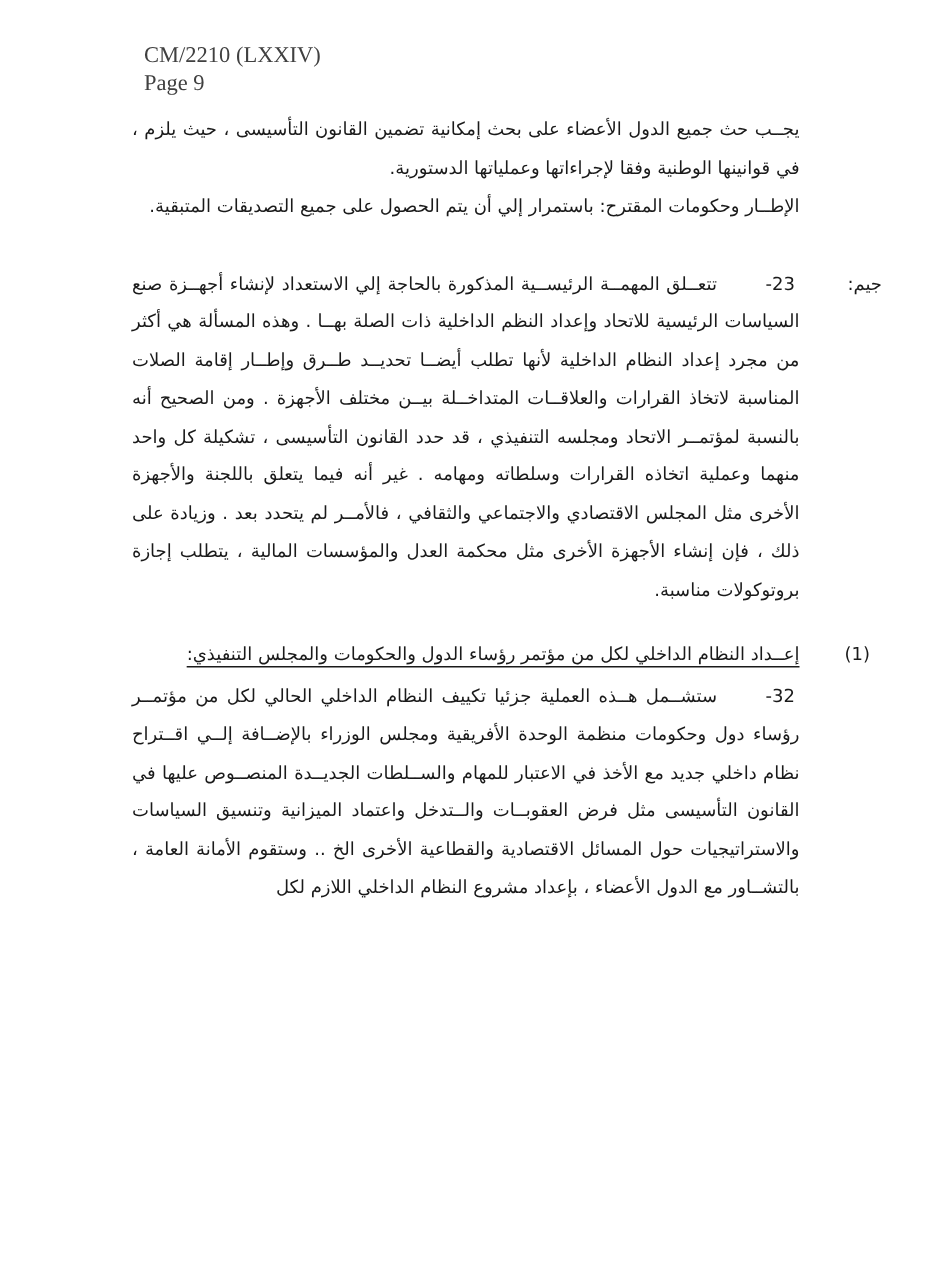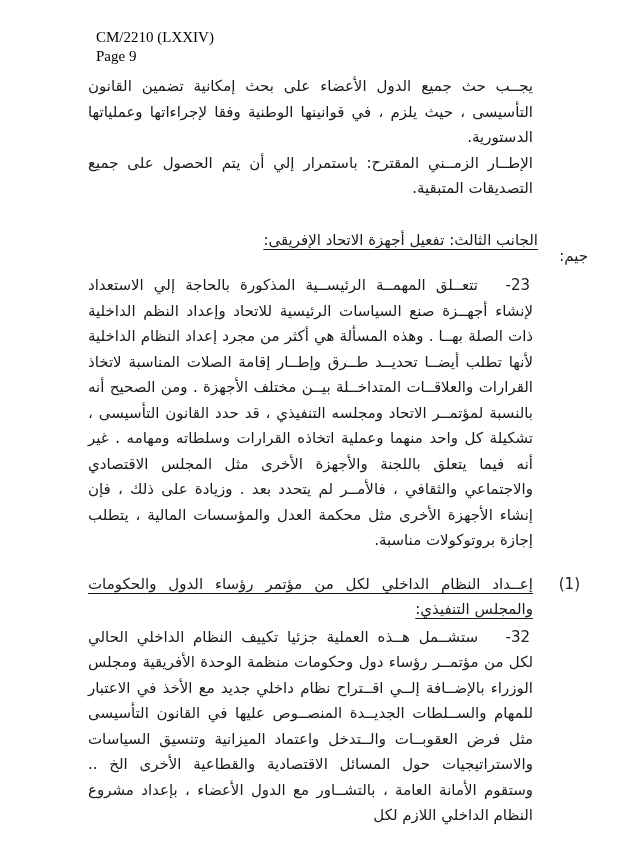--- a/index.html
+++ b/index.html
@@ -15,48 +15,48 @@
     overflow: hidden;
     color: #1b1b1b;
   }
   .doc-header {
     position: absolute;
     top: 28px;
     left: 96px;
     font-family: "Liberation Serif", serif;
     font-size: 15px;
     line-height: 19px;
-    color: #000000;
+    color: #404040;
     direction: ltr;
   }
   .content {
     position: absolute;
     top: 74px;
     left: 88px;
     width: 500px;
     direction: rtl;
     font-family: "DejaVu Sans", sans-serif;
-    font-size: 15px;
+    font-size: 12px;
     line-height: 25.5px;
     text-align: justify;
     color: #1a1a1a;
   }
   .intro-block p {
     margin: 0 55px 0 0;
   }
   .section-heading {
     position: relative;
     margin: 26px 0 20px 0;
     padding-right: 50px;
     text-align: right;
   }
   .section-heading .heading-label {
     position: absolute;
     right: 0;
-    top: 16px;
+    top: 0;
     text-decoration: none;
   }
   .underlined {
     text-decoration: underline;
     text-underline-offset: 4px;
   }
   .numbered-para {
     position: relative;
     margin: 0 0 0 0;
     padding-right: 55px;
@@ -91,26 +91,25 @@
 
   <div class="doc-header">
     <div>CM/2210 (LXXIV)</div>
     <div>Page 9</div>
   </div>
 
   <div class="content">
 
     <div class="intro-block">
       <p>يجــب حث جميع الدول الأعضاء على بحث إمكانية تضمين القانون التأسيسى ، حيث يلزم ، في قوانينها الوطنية وفقا لإجراءاتها وعملياتها الدستورية.</p>
-      <p>الإطــار الزمــني المقترح: باستمرار إلي أن يتم الحصول على جميع التصديقات المتبقية.</p>
+      <p>الإطــار وحكومات المقترح: باستمرار إلي أن يتم الحصول على جميع التصديقات المتبقية.</p>
     </div>
 
     <div class="section-heading">
       <span class="heading-label">جيم:</span>
-      <span class="underlined">الجانب الثالث: تفعيل أجهزة الاتحاد الإفريقى:</span>
     </div>
 
     <div class="numbered-para">
       <span class="para-num">-23</span>
       <span>تتعــلق المهمــة الرئيســية المذكورة بالحاجة إلي الاستعداد لإنشاء أجهــزة صنع السياسات الرئيسية للاتحاد وإعداد النظم الداخلية ذات الصلة بهــا . وهذه المسألة هي أكثر من مجرد إعداد النظام الداخلية لأنها تطلب أيضــا تحديــد طــرق وإطــار إقامة الصلات المناسبة لاتخاذ القرارات والعلاقــات المتداخــلة بيــن مختلف الأجهزة . ومن الصحيح أنه بالنسبة لمؤتمــر الاتحاد ومجلسه التنفيذي ، قد حدد القانون التأسيسى ، تشكيلة كل واحد منهما وعملية اتخاذه القرارات وسلطاته ومهامه . غير أنه فيما يتعلق باللجنة والأجهزة الأخرى مثل المجلس الاقتصادي والاجتماعي والثقافي ، فالأمــر لم يتحدد بعد . وزيادة على ذلك ، فإن إنشاء الأجهزة الأخرى مثل محكمة العدل والمؤسسات المالية ، يتطلب إجازة بروتوكولات مناسبة.</span>
     </div>
 
     <div class="subsection-heading">
       <span class="heading-label">(1)</span>
       <span class="underlined">إعــداد النظام الداخلي لكل من مؤتمر رؤساء الدول والحكومات والمجلس التنفيذي:</span>

